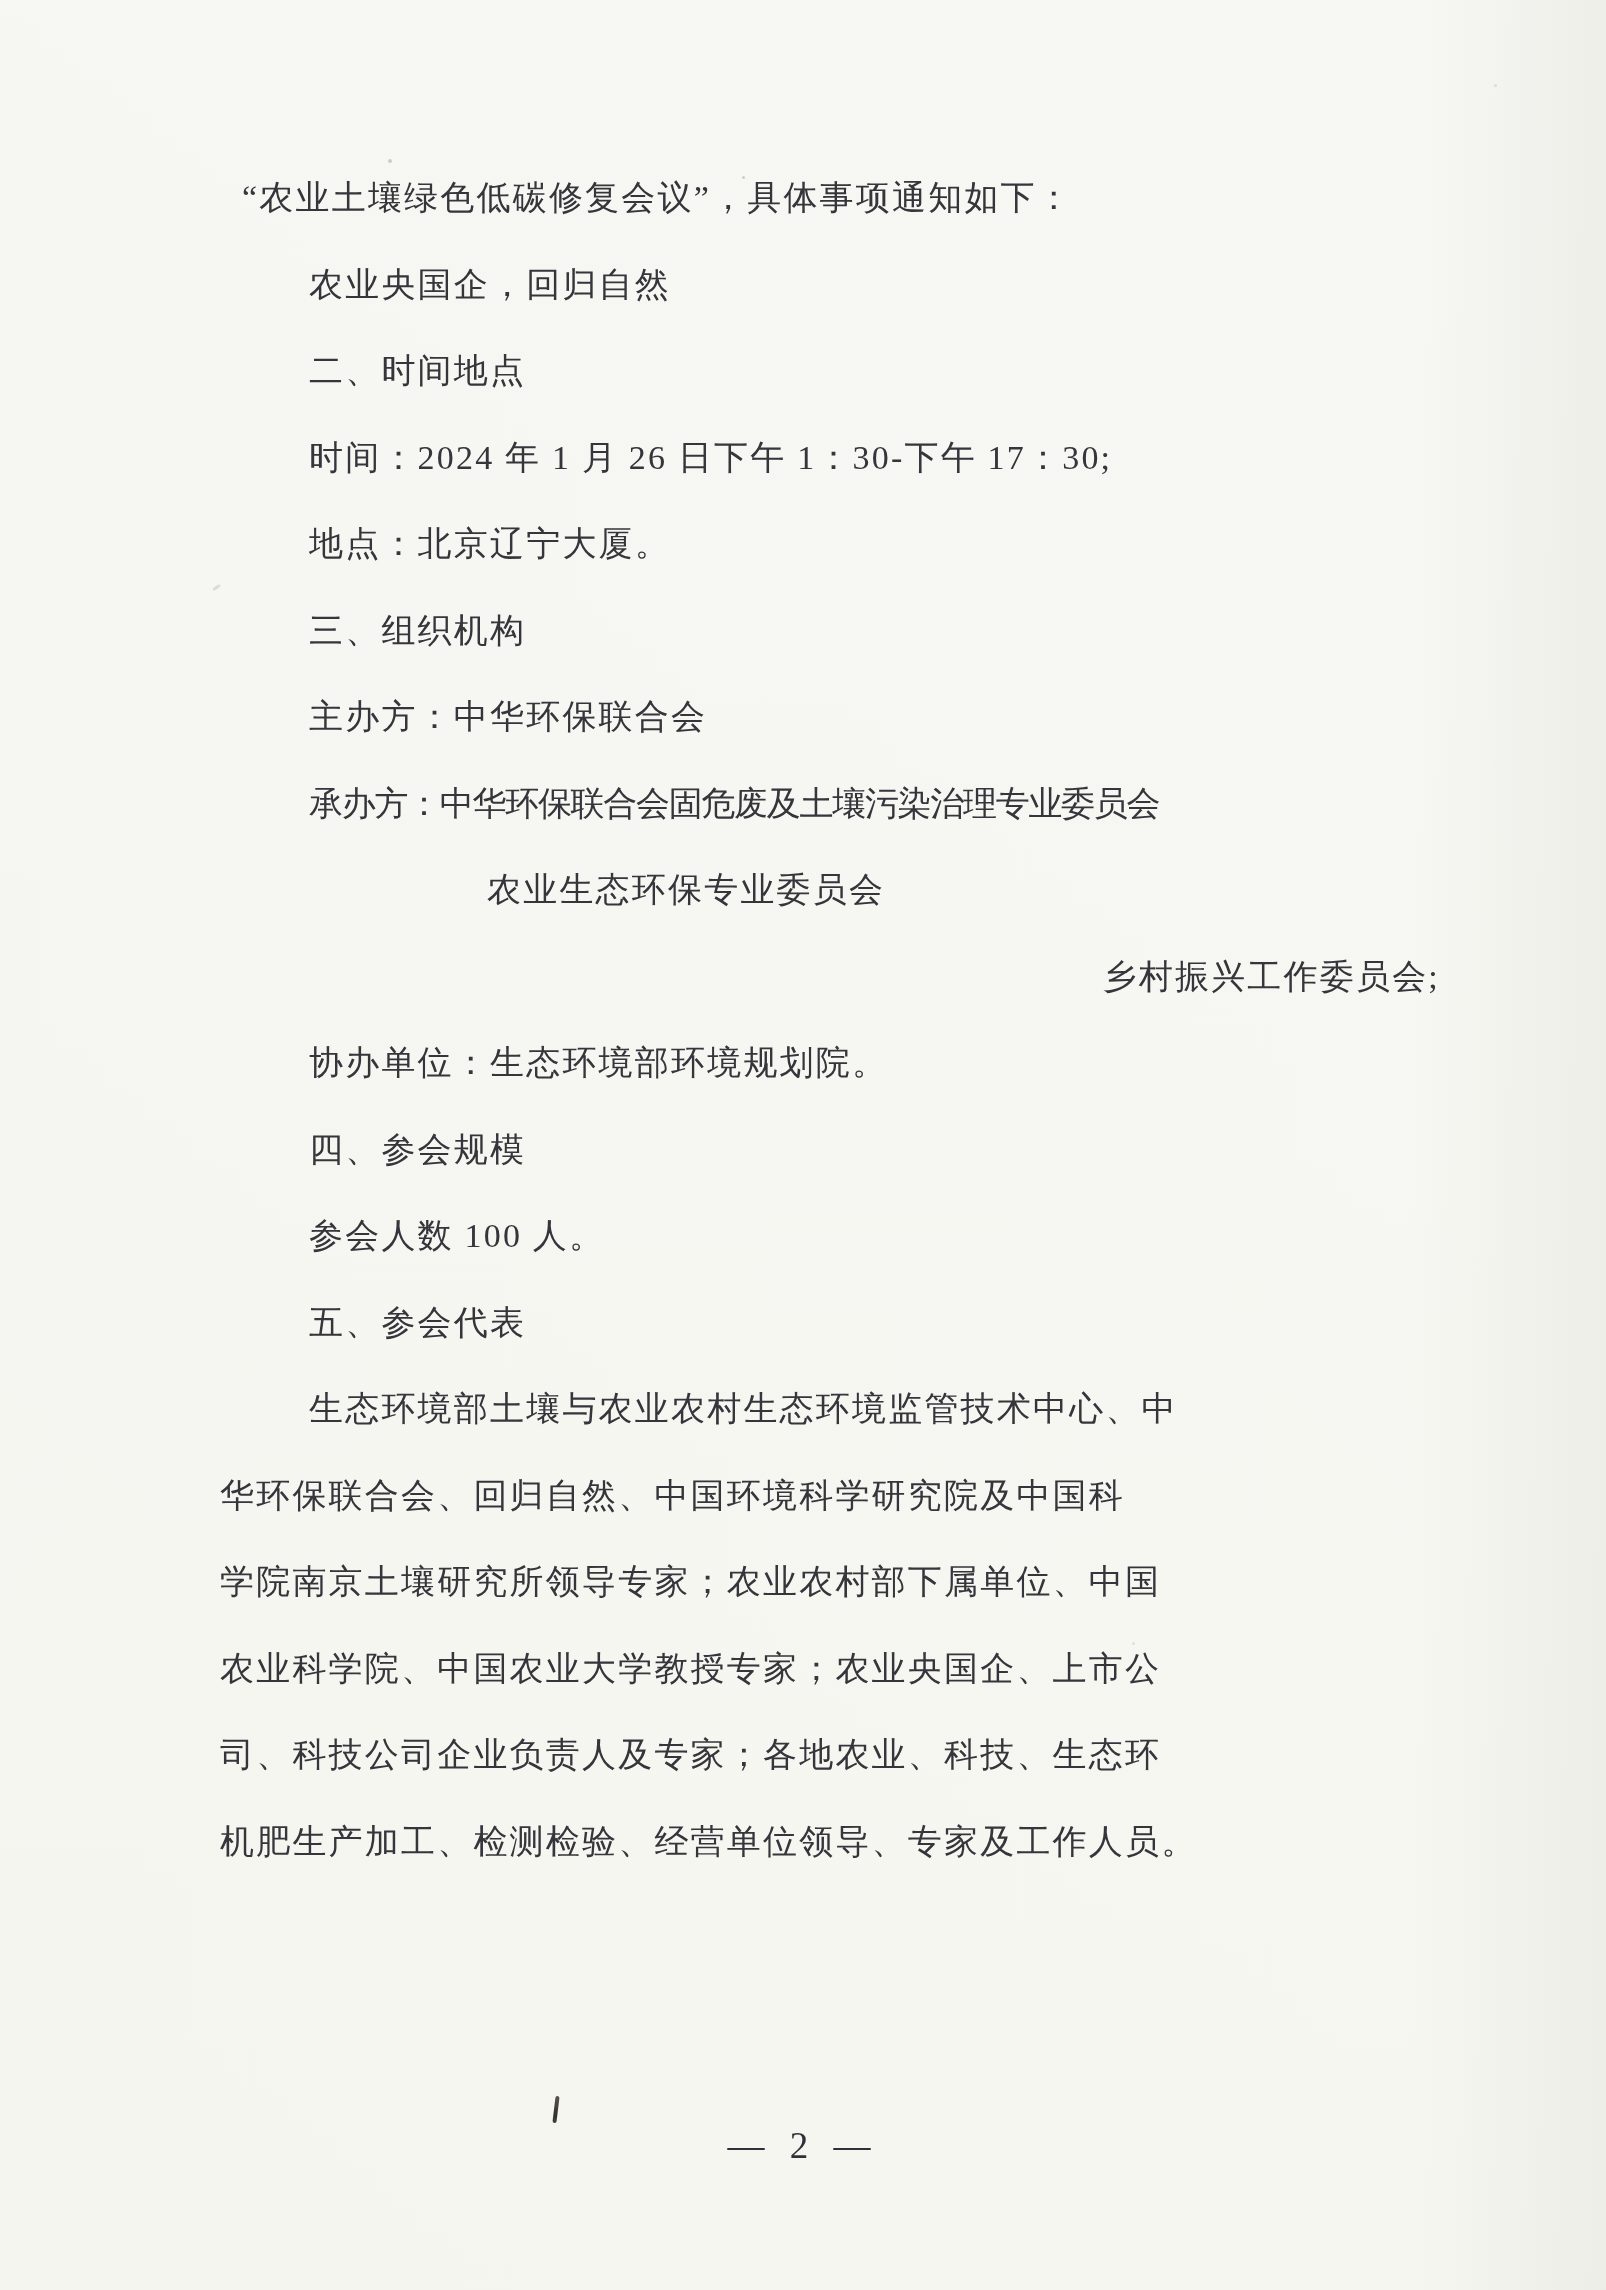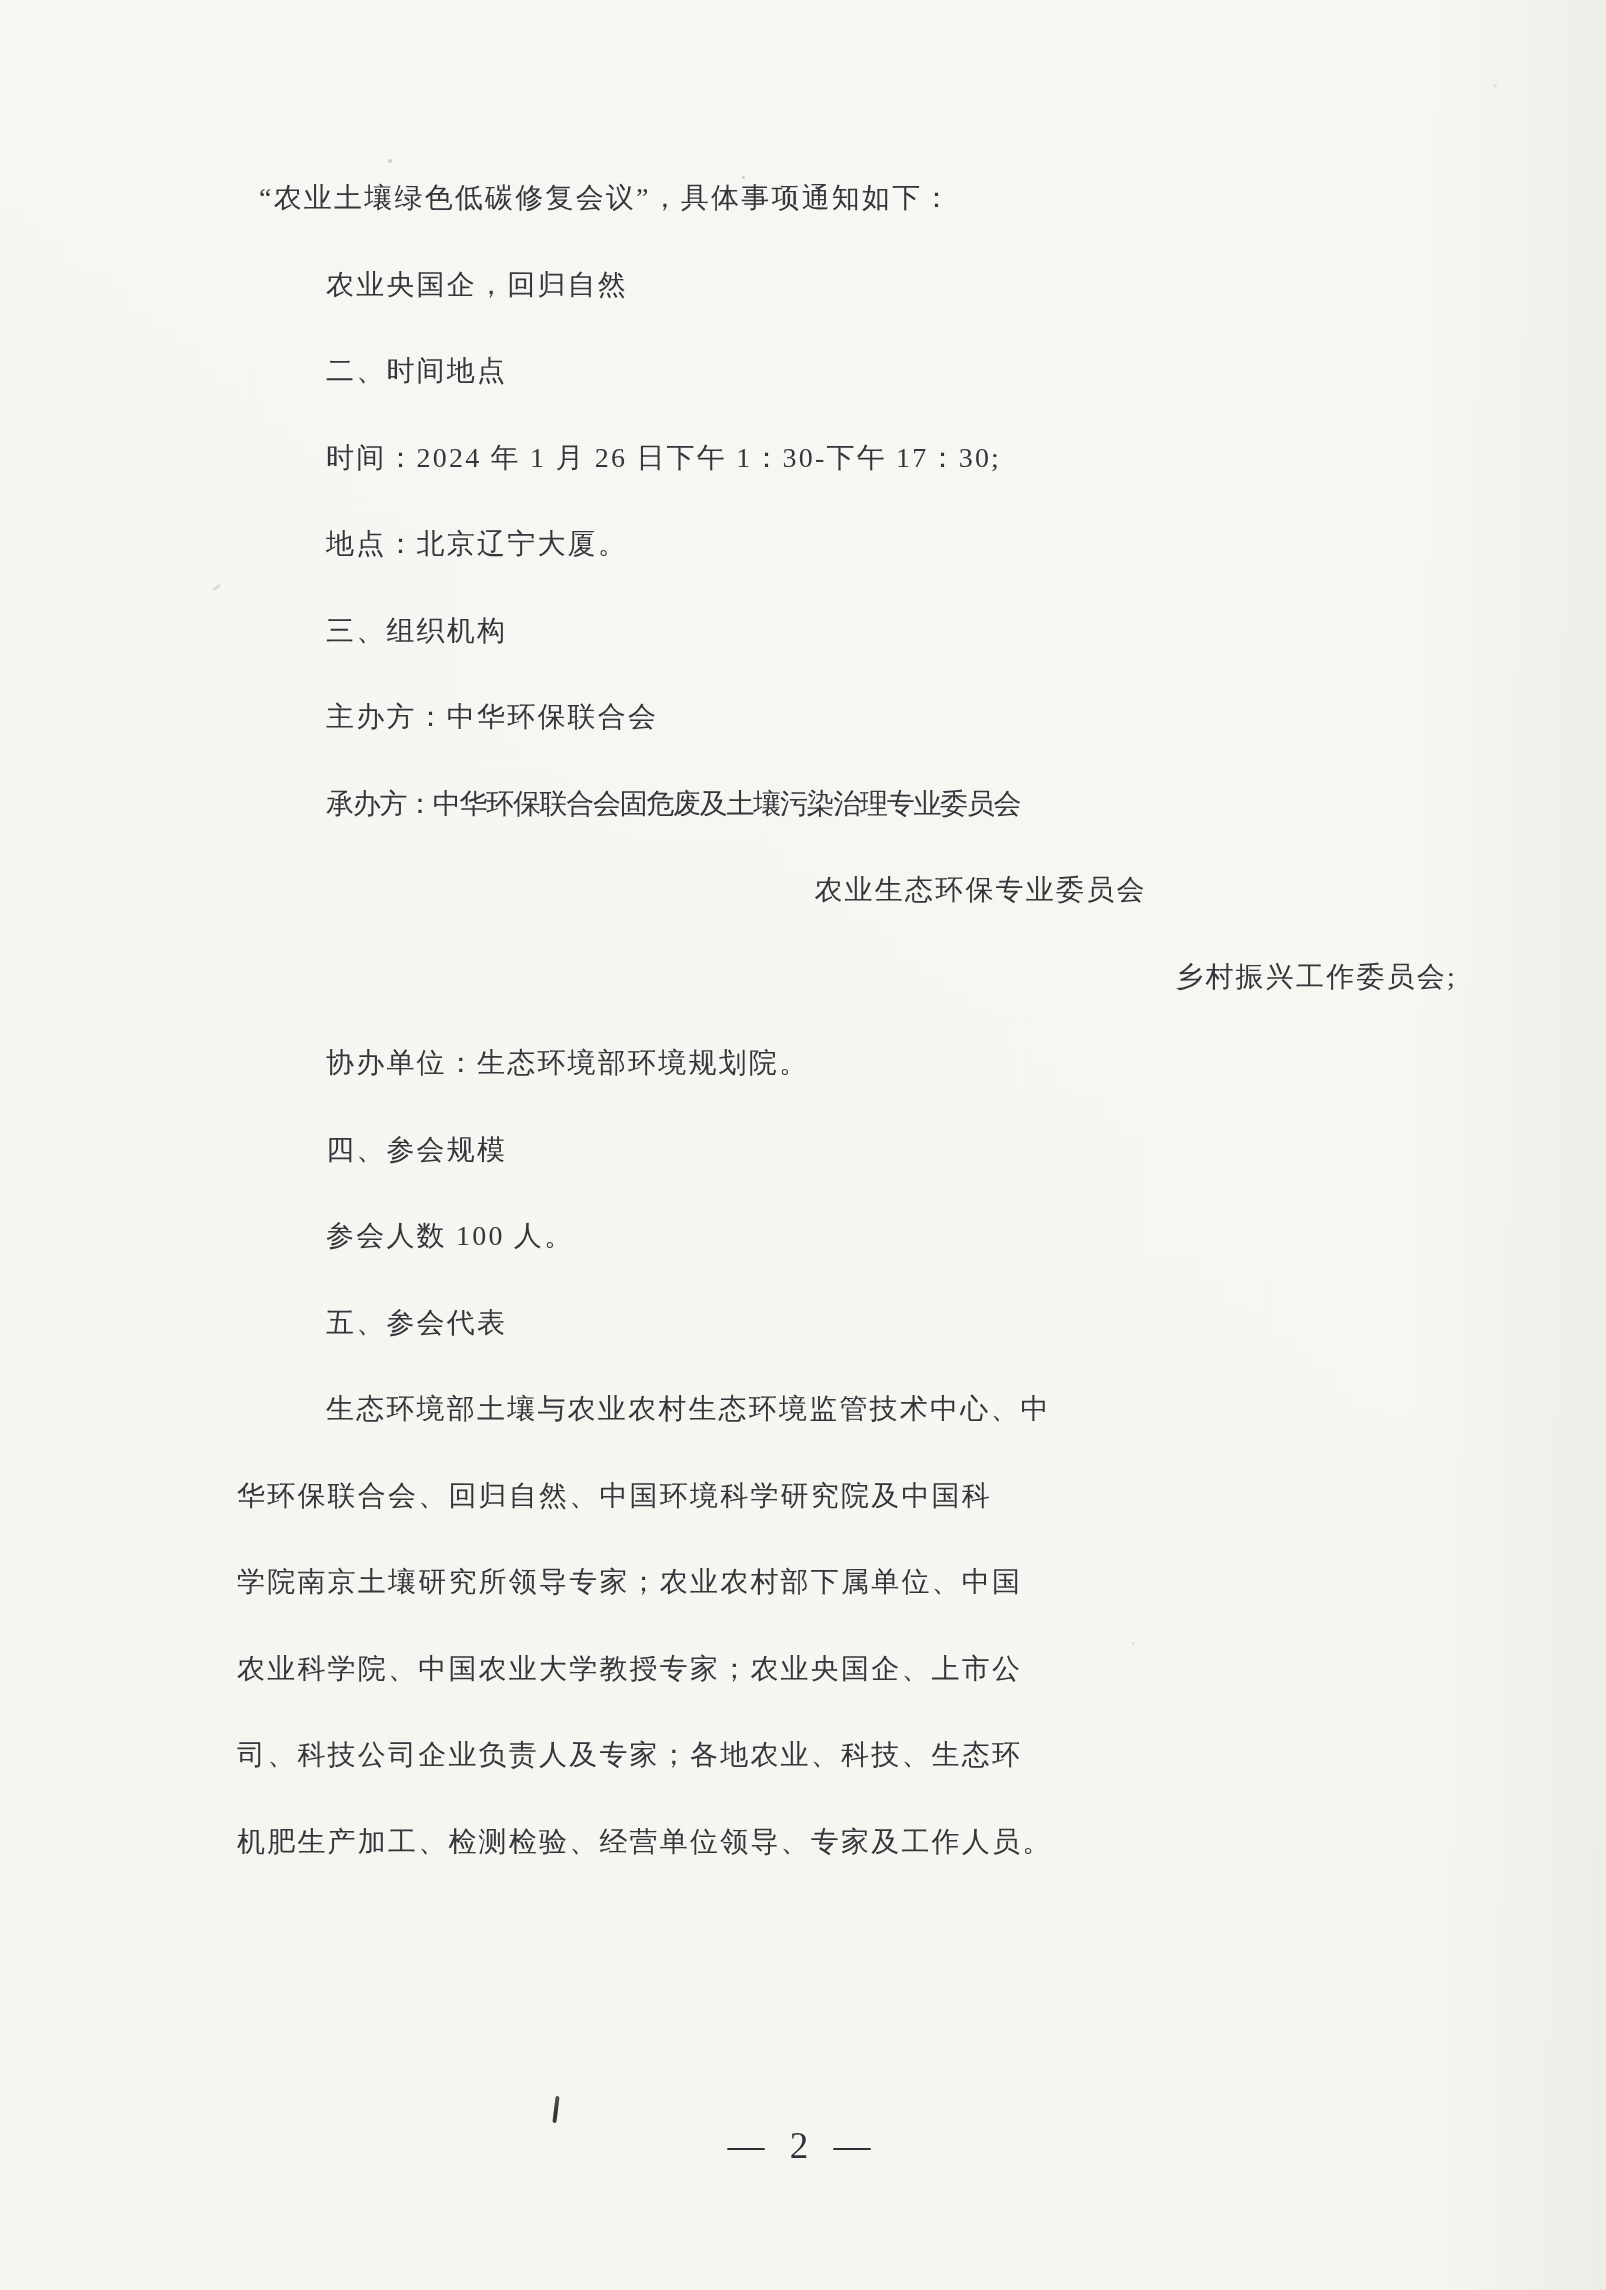--- a/index.html
+++ b/index.html
@@ -17,34 +17,34 @@
   }
   .paper {
     position: absolute;
     inset: 0;
     background: linear-gradient(90deg, #fafaf8 0%, #fbfbf9 88%, #f2f2ef 100%),
                 linear-gradient(180deg, #fbfbf9 0%, #fafaf7 100%);
     background-blend-mode: multiply;
   }
   .textblock {
     position: absolute;
-    left: 237px;
+    left: 220px;
     top: 155px;
     width: 1220px;
-    font-size: 28px;
+    font-size: 34px;
     line-height: 86.5px;
     letter-spacing: 2.2px;
     white-space: nowrap;
   }
   .line {
     height: 86.5px;
   }
   .indent-quote { padding-left: 22px; }
   .indent-2     { padding-left: 89px; }
-  .hang-a       { padding-left: 267px; text-align: center; }
+  .hang-a       { padding-left: 267px; }
   .hang-b       { padding-left: 274px; text-align: right; }
   .tight        { letter-spacing: -1.3px; }
 
   .footer {
     position: absolute;
     top: 2126px;
     left: 0;
     width: 100%;
     text-align: center;
     font-size: 37px;

